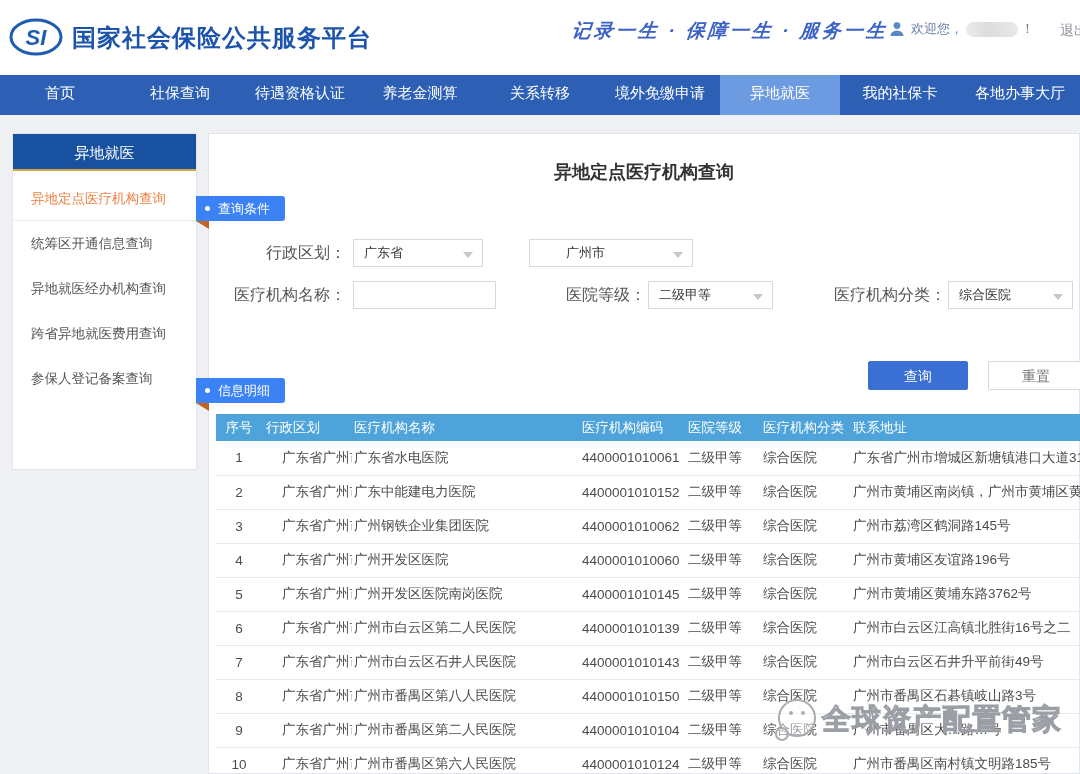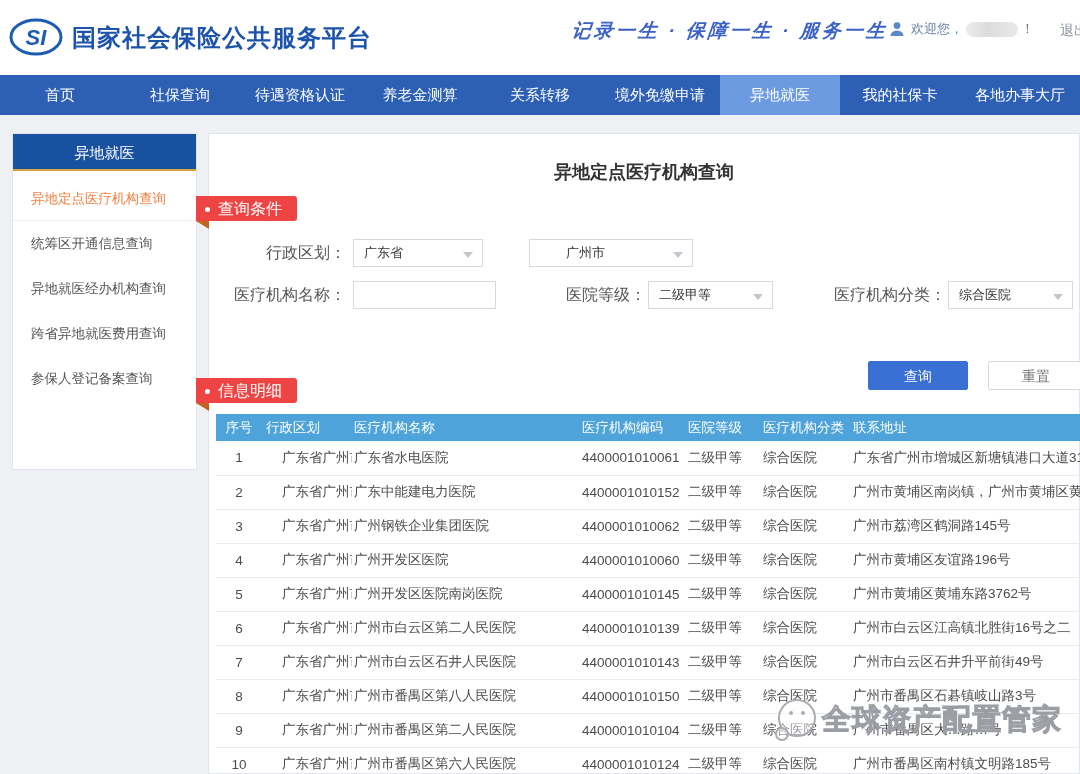--- a/index.html
+++ b/index.html
@@ -14,38 +14,38 @@
   .site-title { position:absolute; left:72px; top:22px; font-size:24px; font-weight:bold; color:#1d54ab; letter-spacing:1px; }
   .slogan { position:absolute; left:572px; top:18px; font-size:19px; font-weight:bold; font-style:italic;
             color:#3b62c4; letter-spacing:3px; transform:skewX(-6deg); }
   .user-area { position:absolute; left:888px; top:20px; display:flex; align-items:center; font-size:13px; color:#6b82a8; white-space:nowrap; }
   .avatar { width:18px; height:18px; margin-right:5px; }
   .name-blur { display:inline-block; width:52px; height:15px; margin:0 3px; border-radius:8px;
                background:linear-gradient(90deg,#ececec,#dcdcdc 40%,#e9e9e9); filter:blur(.4px); }
   .bang { color:#777; }
   .logout { position:absolute; left:1060px; top:22px; font-size:14px; color:#8a8f98; text-decoration:none; white-space:nowrap; }
   
-  .main-nav { position:absolute; top:75px; left:0; width:1080px; height:40px; background:#2d60b5; display:flex; }
+  .main-nav { position:absolute; top:75px; left:0; width:1080px; height:40px; background:#2d60b5; display:flex;font-family:Liberation Mono, monospace; }
   .nav-item { flex:1; height:40px; line-height:40px; text-align:center; color:#fff; font-size:15px; cursor:pointer; white-space:nowrap; }
   .nav-item.active { background:#6d9be2; }
   
   .content { position:absolute; top:115px; left:0; width:1080px; height:659px; background:#eef0f4; }
   
   .sidebar { position:absolute; left:12px; top:18px; width:185px; height:337px; background:#fff; border:1px solid #e2e5e9; }
   .sidebar-title { height:37px; line-height:37px; background:#17519f; border-bottom:2px solid #d8a43e;
                    color:#fff; font-size:15px; text-align:center; }
   .side-items { padding-top:5px; }
   .side-item { height:45px; line-height:45px; padding-left:18px; font-size:13.5px; color:#555; cursor:pointer; white-space:nowrap; }
   .side-item.active { color:#f08040; border-bottom:1px solid #ececec; }
   
   .panel { position:absolute; left:208px; top:18px; width:872px; height:641px; background:#fff; border:1px solid #e2e5e9; }
   .page-title { position:absolute; top:26px; left:0; width:100%; text-align:center; font-size:18px; font-weight:600; color:#333; }
   
   .tag { position:absolute; left:-13px; height:25px; line-height:25px; padding:0 15px 0 9px;
-         background:#ef4444; color:#fff; font-size:16px; border-radius:0 3px 3px 0; white-space:nowrap; }
+         background:#3b82f6; color:#fff; font-size:13px; border-radius:0 3px 3px 0; white-space:nowrap; }
   .tag .dot { display:inline-block; width:5px; height:5px; border-radius:50%; background:#fff; vertical-align:2px; margin-right:8px; }
   .tag .fold { position:absolute; left:0; top:25px; }
   .tag-query { top:62px; }
   .tag-detail { top:244px; }
   
   .flabel { position:absolute; font-size:16px; color:#555; text-align:right; line-height:28px; white-space:nowrap; }
   .lbl-region   { top:105px; left:0;    width:137px; }
   .lbl-orgname  { top:147px; left:0;    width:137px; }
   .lbl-level    { top:147px; left:347px; width:90px; }
   .lbl-type     { top:147px; left:607px; width:130px; }

